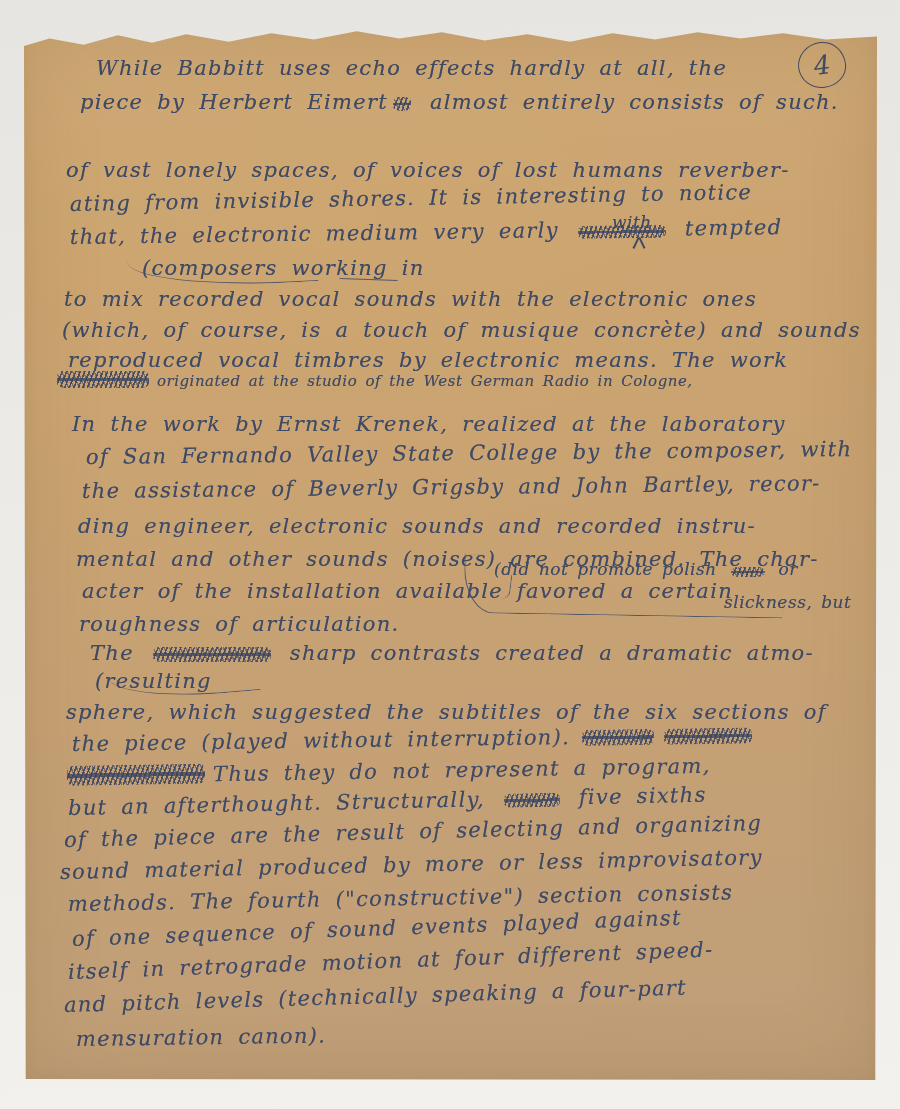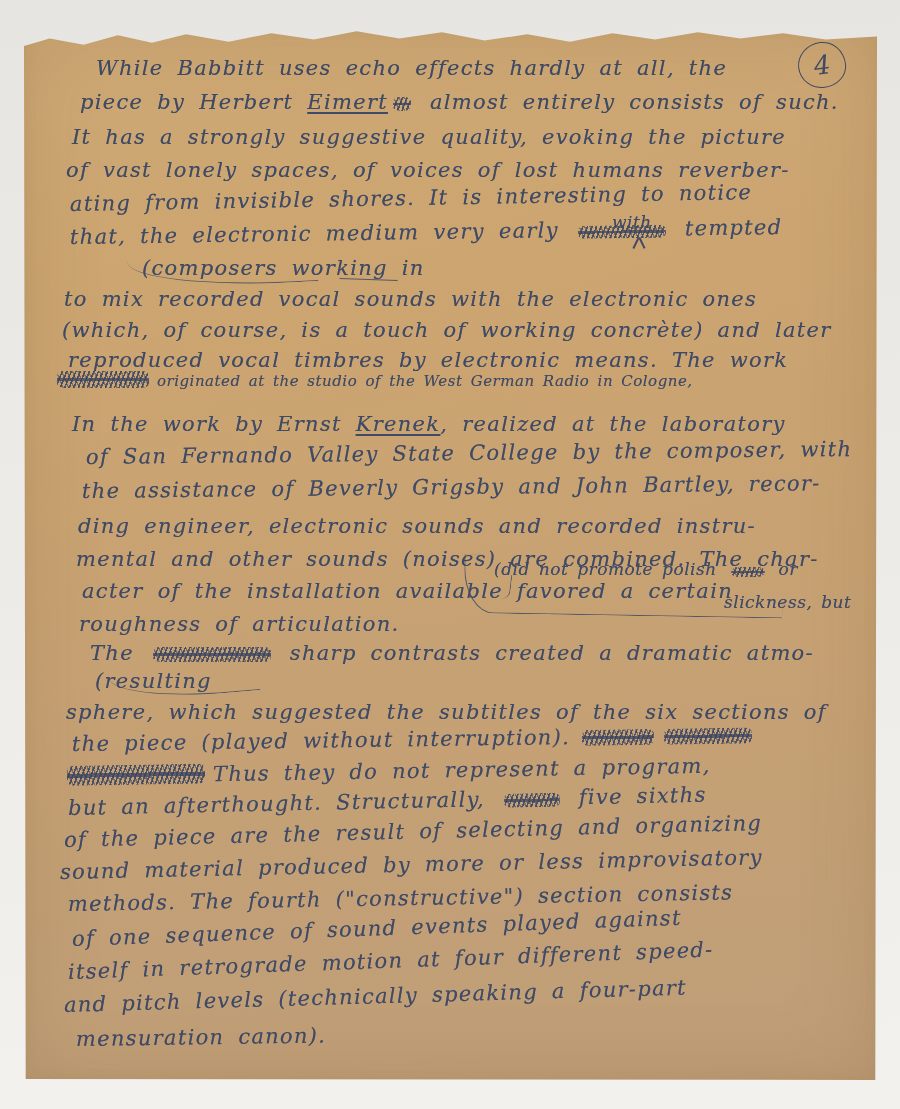--- a/index.html
+++ b/index.html
@@ -22,21 +22,21 @@
     content:"";position:absolute;inset:0;pointer-events:none;
     box-shadow:inset 0 0 80px rgba(115,82,40,.17), inset 0 0 14px rgba(130,95,50,.10);
   }
   .line{
     position:absolute;white-space:nowrap;color:#3e4a66;
     font:italic 21px "DejaVu Serif", serif;
     letter-spacing:1.3px;word-spacing:6px;transform-origin:left center;
     text-shadow:0 0 .5px rgba(62,74,102,.55);
   }
   .sm{font-size:15px;letter-spacing:.5px;word-spacing:3px;}
-  .u{text-decoration:underline;text-underline-offset:3px;}
+  .u{text-underline-offset:3px;}
   .scribble{
     display:inline-block;vertical-align:-2px;height:13px;margin:0 5px;border-radius:7px/5px;
     background:
       repeating-linear-gradient(112deg, rgba(56,68,98,.85) 0 1.6px, transparent 1.6px 4.2px),
       repeating-linear-gradient(68deg, rgba(56,68,98,.55) 0 1.4px, transparent 1.4px 5px),
       linear-gradient(to bottom, transparent 40%, rgba(56,68,98,.75) 40% 60%, transparent 60%);
   }
   .curve{position:absolute;border-bottom:1.8px solid rgba(62,74,102,.85);transform-origin:left center;}
   .curve.open{border-left:1.8px solid rgba(62,74,102,.85);}
   .caret{position:absolute;width:14px;height:10px;}
@@ -58,38 +58,37 @@
 <div class="paper">
 
   <div class="page-circle">
     <span>4</span>
   </div>
 
   <div class="line" style="left:72px;top:28px"><span>While Babbitt uses echo effects hardly at all, the</span></div>
 
   <div class="line" style="left:56px;top:62px"><span>piece by Herbert </span><span class="u">Eimert</span><span class="scribble" style="width:18px;height:14px"></span><span> almost entirely consists of such.</span></div>
 
-  <div class="line" style="left:48px;top:97px"><span>It has a strongly suggestive quality, evoking the picture</span></div>
 
   <div class="line" style="left:42px;top:130px"><span>of vast lonely spaces, of voices of lost humans reverber-</span></div>
 
   <div class="line" style="left:46px;top:164px;transform:rotate(-1deg)"><span>ating from invisible shores. It is interesting to notice</span></div>
 
   <div class="line" style="left:46px;top:197px;transform:rotate(-0.8deg)"><span>that, the electronic medium very early </span><span class="scribble" style="width:88px"></span><span> tempted</span></div>
 
   <div class="line sm" style="left:588px;top:184px;font-size:17px"><span>with</span></div>
   <div class="caret" style="left:608px;top:210px"></div>
 
   <div class="line" style="left:118px;top:228px"><span>(composers working in</span></div>
   <div class="curve" style="left:104px;top:234px;width:190px;height:28px;border-bottom-left-radius:90% 100%;transform:rotate(-3deg)"></div>
   <div class="curve" style="left:316px;top:228px;width:58px;height:22px;transform:rotate(2deg)"></div>
 
   <div class="line" style="left:40px;top:259px"><span>to mix recorded vocal sounds with the electronic ones</span></div>
 
-  <div class="line" style="left:38px;top:290px"><span>(which, of course, is a touch of working concrète) and later</span></div>
+  <div class="line" style="left:38px;top:290px"><span>(which, of course, is a touch of musique concrète) and sounds</span></div>
 
   <div class="line" style="left:44px;top:320px"><span>reproduced vocal timbres by electronic means. The work</span></div>
 
   <div class="line sm" style="left:28px;top:343px"><span class="scribble" style="width:92px;height:17px;margin-right:8px"></span><span>originated at the studio of the West German Radio in Cologne,</span></div>
 
 
   <div class="line" style="left:48px;top:384px"><span>In the work by Ernst </span><span class="u">Krenek</span><span>, realized at the laboratory</span></div>
 
   <div class="line" style="left:62px;top:417px;transform:rotate(-0.6deg)"><span>of San Fernando Valley State College by the composer, with</span></div>
 

